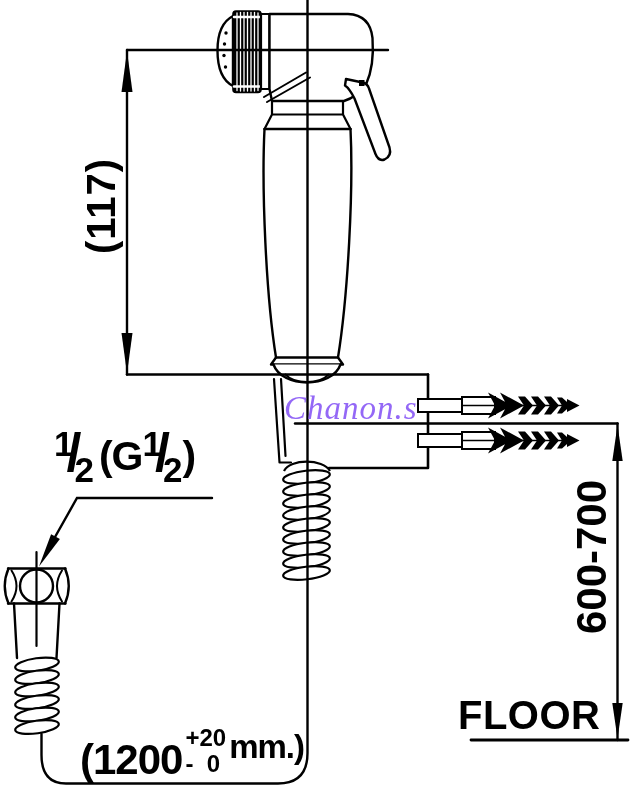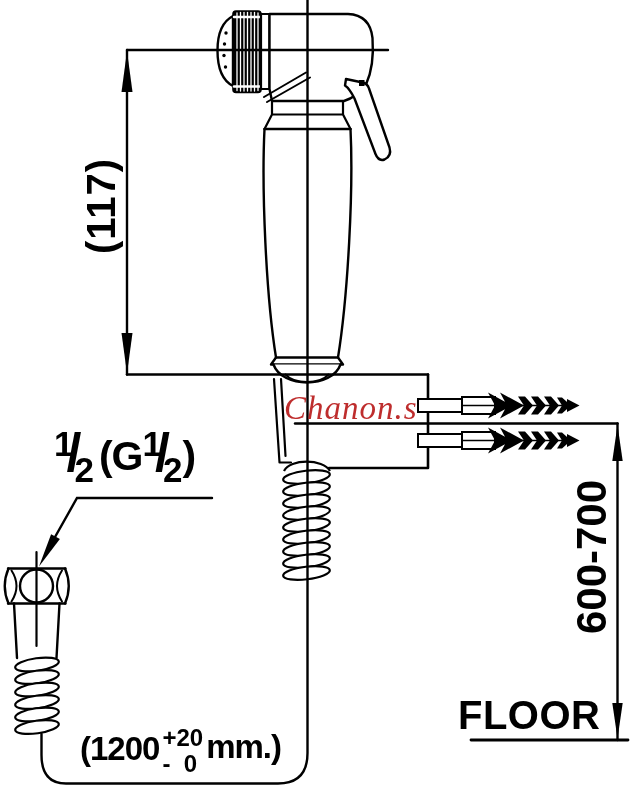--- a/index.html
+++ b/index.html
@@ -9,33 +9,33 @@
   }
   #lineart{position:absolute;left:0;top:0;}
   .lbl{position:absolute;font-weight:bold;color:#000;white-space:nowrap;}
   .dim-vert{transform:rotate(-90deg);text-align:center;}
   .lbl-117{left:53px;top:184px;width:96px;height:44px;font-size:40px;line-height:44px;letter-spacing:1px;}
   .lbl-600{left:506px;top:534px;width:172px;height:46px;font-size:42px;line-height:46px;letter-spacing:0px;}
   .lbl-floor{left:458px;top:697px;width:135px;height:36px;font-size:40px;line-height:36px;text-align:center;letter-spacing:0.5px;}
   .watermark{
     position:absolute;left:284px;top:390px;
     font-family:"Liberation Serif",serif;font-style:italic;font-weight:normal;
-    font-size:33px;color:#b91c1c;opacity:0.92;letter-spacing:1px;
+    font-size:33px;color:#8b5cf6;opacity:0.92;letter-spacing:1px;
   }
   
   .thread{left:54px;top:426px;display:flex;align-items:flex-start;}
   .fr{display:inline-flex;align-items:flex-start;}
   .fr .n{font-size:35px;line-height:35px;position:relative;top:0;}
   .fr .s{font-size:54px;line-height:44px;margin:0 -7px;position:relative;top:4px;}
   .fr .d{font-size:35px;line-height:35px;position:relative;top:26px;}
   .thread .mid{font-size:41px;line-height:41px;position:relative;top:10px;margin-left:5px;letter-spacing:-1px;}
   .thread .end{font-size:41px;line-height:41px;position:relative;top:10px;}
   
   .hose{left:80px;top:722px;display:flex;align-items:flex-start;}
-  .hose .main{font-size:33px;line-height:33px;margin-top:10px;letter-spacing:-1px;}
+  .hose .main{font-size:42px;line-height:33px;margin-top:21px;letter-spacing:-1px;}
   .hose .tol{display:flex;flex-direction:column;font-size:24px;line-height:26px;margin:3px 3px 8px 3px;white-space:pre;}
   .hose .unit{font-size:33px;line-height:33px;margin-top:8px;letter-spacing:-1px;}
 </style>
 </head>
 <body>
 
 <div id="stage">
 
   <svg id="lineart" width="630" height="795" viewBox="0 0 630 795">
 

